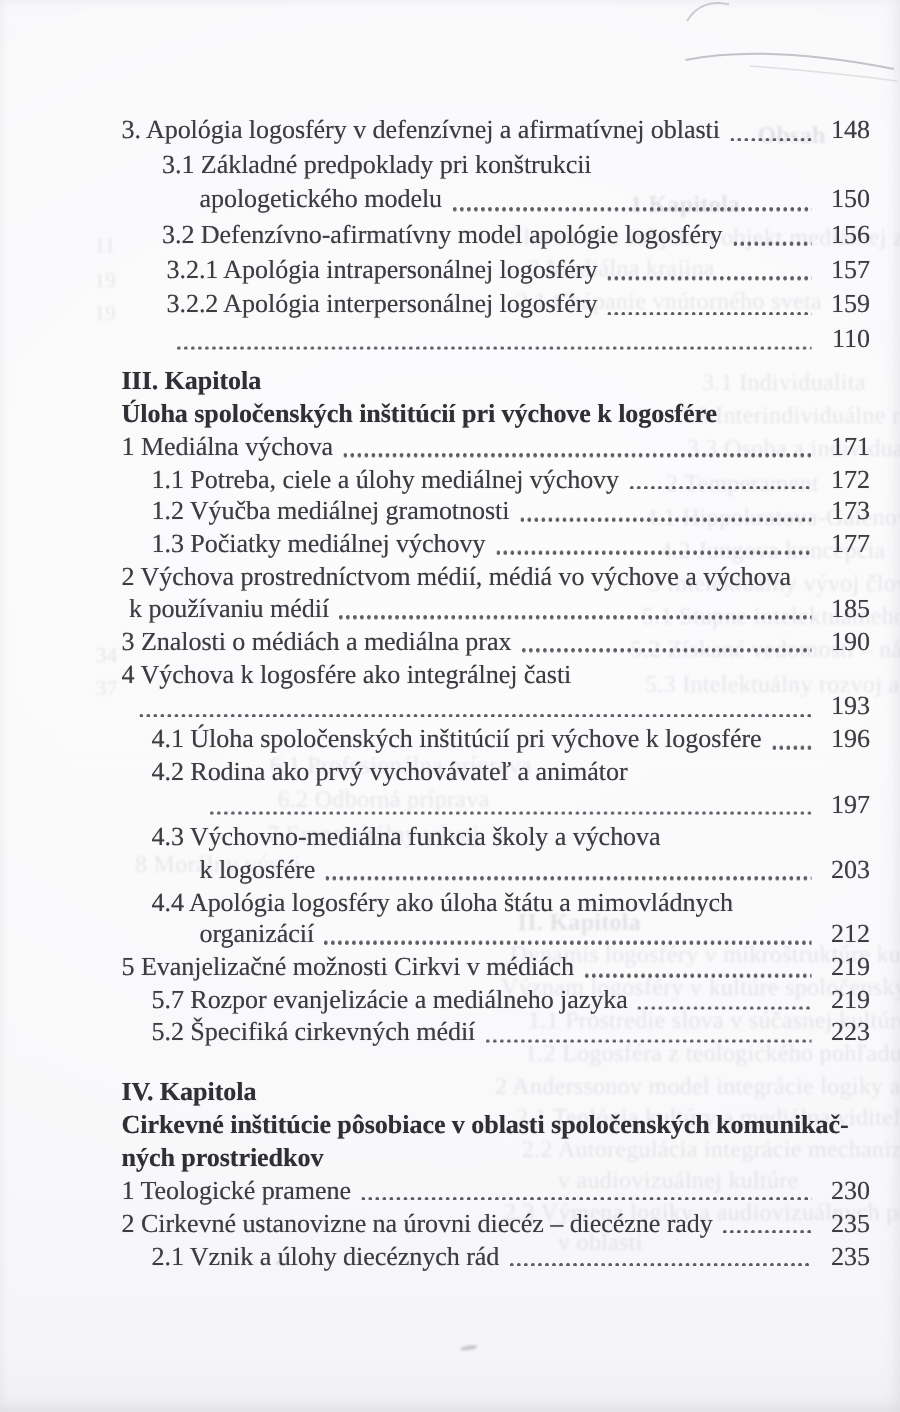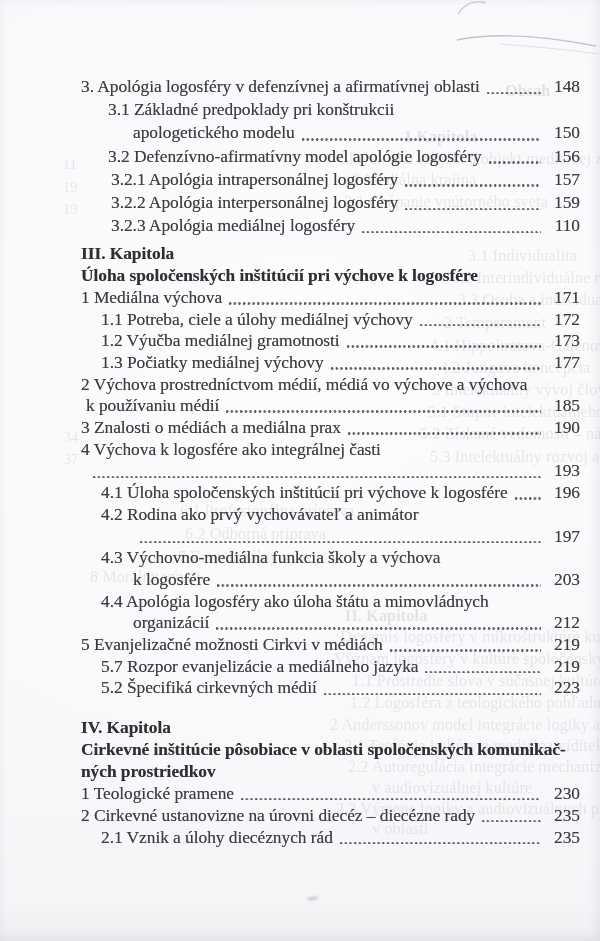--- a/index.html
+++ b/index.html
@@ -51,21 +51,21 @@
   .speck.s1{left:307px; top:897px; width:11px; height:2.5px; transform:rotate(-8deg);}
   .speck.s2{left:184px; top:841px; width:5px;  height:2px;  transform:rotate(12deg); opacity:.7;}
 </style>
 </head>
 <body>
 
 <div class="page">
 
   <div class="ghosts">
       <span class="ghost bold" style="left: 505px; top: 82px;">Obsah</span>
-      <span class="ghost bold" style="left: 404px; top: 128px; text-align: center;">1 Kapitola</span>
+      <span class="ghost bold" style="left: 420px; top: 128px; text-align: center;">1 Kapitola</span>
       <span class="ghost" style="left: 338px; top: 150px;">Človek ako subjekt a objekt mediálnej zmeny</span>
       <span class="ghost" style="left: 352px; top: 171px;">2 Mediálna krajina</span>
       <span class="ghost" style="left: 344px; top: 193px;">2.1 Chápanie vnútorného sveta</span>
       <span class="ghost num" style="left: 63px; top: 157px;">11</span>
       <span class="ghost num" style="left: 63px; top: 180px;">19</span>
       <span class="ghost num" style="left: 63px; top: 202px;">19</span>
       <span class="ghost" style="left: 468px; top: 247px;">3.1 Individualita</span>
       <span class="ghost" style="left: 452px; top: 269px;">3.2 Interindividuálne rozdiely</span>
       <span class="ghost" style="left: 458px; top: 291px;">3.3 Osoba a individualita</span>
       <span class="ghost" style="left: 444px; top: 314px;">2 Temperament</span>
@@ -127,21 +127,20 @@
           <span class="t">3.2.1 Apológia intrapersonálnej logosféry</span>
           <span class="leader"></span>
           <span class="pg">157</span>
         </div>
         <div class="row lvl-subsub">
           <span class="t">3.2.2 Apológia interpersonálnej logosféry</span>
           <span class="leader"></span>
           <span class="pg">159</span>
         </div>
         <div class="row lvl-subsub">
-          <span class="t">3.2.3 Apológia mediálnej logosféry</span>
           <span class="leader"></span>
           <span class="pg">110</span>
         </div>
       </div>
       <div class="block block-1">
         <div class="row lvl-item bold">
           <span class="t">III. Kapitola</span>
         </div>
         <div class="row lvl-item bold">
           <span class="t">Úloha spoločenských inštitúcií pri výchove k logosfére</span>

